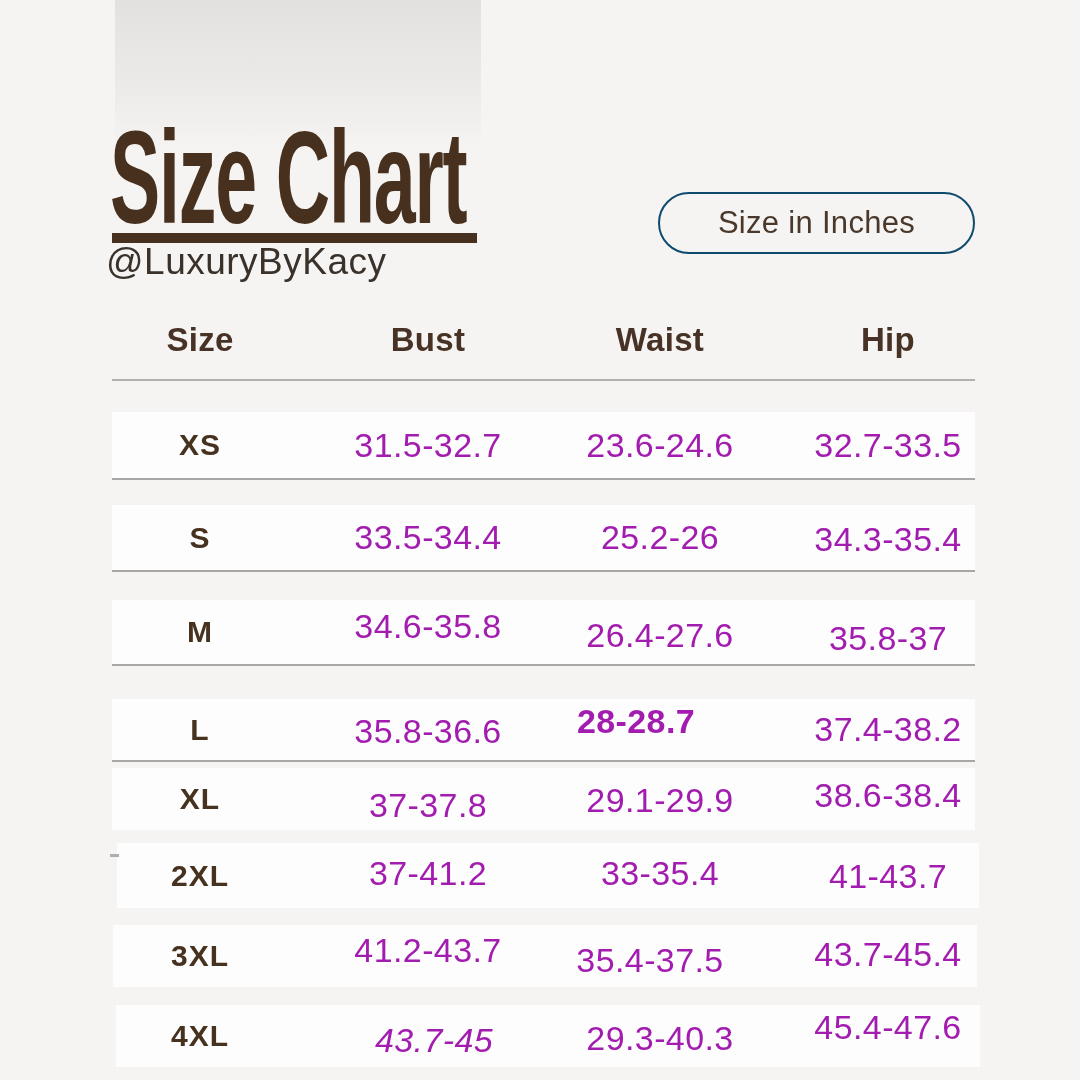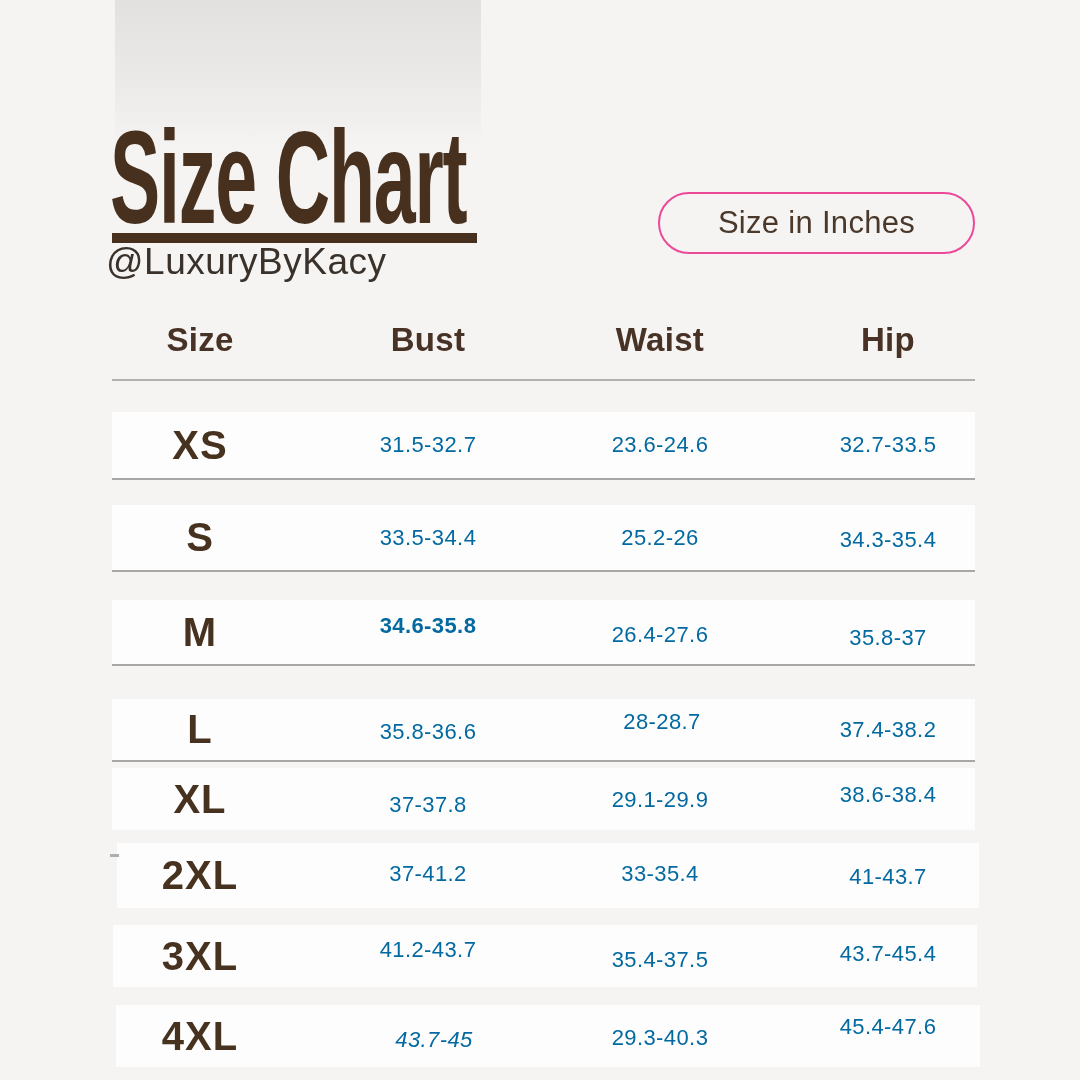--- a/index.html
+++ b/index.html
@@ -24,43 +24,43 @@
     position:absolute;left:112px;top:233px;width:365px;height:10px;
     background:#47301e;
   }
   .handle{
     position:absolute;left:106px;top:241px;
     font-size:37px;color:#39312a;letter-spacing:.5px;
   }
   
   .pill{
     position:absolute;left:658px;top:192px;width:317px;height:62px;
-    border:2px solid #ec4899;border-radius:32px;box-sizing:border-box;
+    border:2px solid #0c4a6e;border-radius:32px;box-sizing:border-box;
     display:flex;align-items:center;justify-content:center;
     background:transparent;cursor:pointer;
   }
   .pill span{font-size:31px;color:#4a382b;letter-spacing:.3px;}
   
   .th{
     position:absolute;top:312px;height:56px;line-height:56px;width:220px;
     text-align:center;font-weight:bold;font-size:33px;color:#483225;
     letter-spacing:.3px;
   }
   .header-underline{
     position:absolute;left:112px;top:379px;width:863px;height:2px;
     background:#b3b1af;
   }
   
   .row{position:absolute;background:#fdfdfd;box-sizing:border-box;}
   .row.bordered{border-bottom:2px solid #a9a7a5;}
   .cell{
     position:absolute;width:260px;text-align:center;
-    font-size:22px;color:#0369a1;letter-spacing:.4px;
+    font-size:34px;color:#a21caf;letter-spacing:.4px;
   }
-  .cell.size{font-weight:bold;font-size:40px;color:#46321f;letter-spacing:1px;}
+  .cell.size{font-weight:bold;font-size:30px;color:#46321f;letter-spacing:1px;}
   .tick-dash{
     position:absolute;left:110px;top:854px;width:9px;height:3px;background:#b0aeac;
   }
 </style>
 </head>
 <body>
 
 <div class="canvas">
 
   <div class="top-gradient"></div>
@@ -87,46 +87,46 @@
         <div class="cell" style="left: 646px; line-height: 66px; height: 66px; transform: translateY(0px);">32.7-33.5</div>
       </div>
       <div class="row bordered" style="left: 112px; top: 505px; width: 863px; height: 67px;">
         <div class="cell size" style="left: -42px; line-height: 65px; height: 65px; transform: translateY(0px);">S</div>
         <div class="cell" style="left: 186px; line-height: 65px; height: 65px; transform: translateY(0px);">33.5-34.4</div>
         <div class="cell" style="left: 418px; line-height: 65px; height: 65px; transform: translateY(0px);">25.2-26</div>
         <div class="cell" style="left: 646px; line-height: 65px; height: 65px; transform: translateY(2px);">34.3-35.4</div>
       </div>
       <div class="row bordered" style="left: 112px; top: 600px; width: 863px; height: 66px;">
         <div class="cell size" style="left: -42px; line-height: 64px; height: 64px; transform: translateY(0px);">M</div>
-        <div class="cell" style="left: 186px; line-height: 64px; height: 64px; transform: translateY(-6px); font-weight: bold;">34.6-35.8</div>
+        <div class="cell" style="left: 186px; line-height: 64px; height: 64px; transform: translateY(-6px);">34.6-35.8</div>
         <div class="cell" style="left: 418px; line-height: 64px; height: 64px; transform: translateY(3px);">26.4-27.6</div>
         <div class="cell" style="left: 646px; line-height: 64px; height: 64px; transform: translateY(6px);">35.8-37</div>
       </div>
       <div class="row bordered" style="left: 112px; top: 699px; width: 863px; height: 63px;">
         <div class="cell size" style="left: -42px; line-height: 61px; height: 61px; transform: translateY(0px);">L</div>
         <div class="cell" style="left: 186px; line-height: 61px; height: 61px; transform: translateY(2px);">35.8-36.6</div>
-        <div class="cell" style="left: 420px; line-height: 61px; height: 61px; transform: translateY(-8px);">28-28.7</div>
+        <div class="cell" style="left: 394px; line-height: 61px; height: 61px; transform: translateY(-8px); font-weight: bold;">28-28.7</div>
         <div class="cell" style="left: 646px; line-height: 61px; height: 61px; transform: translateY(0px);">37.4-38.2</div>
       </div>
       <div class="row" style="left: 112px; top: 768px; width: 863px; height: 62px;">
         <div class="cell size" style="left: -42px; line-height: 62px; height: 62px; transform: translateY(0px);">XL</div>
         <div class="cell" style="left: 186px; line-height: 62px; height: 62px; transform: translateY(6px);">37-37.8</div>
         <div class="cell" style="left: 418px; line-height: 62px; height: 62px; transform: translateY(1px);">29.1-29.9</div>
         <div class="cell" style="left: 646px; line-height: 62px; height: 62px; transform: translateY(-4px);">38.6-38.4</div>
       </div>
       <div class="row" style="left: 117px; top: 843px; width: 862px; height: 65px;">
         <div class="cell size" style="left: -47px; line-height: 65px; height: 65px; transform: translateY(0px);">2XL</div>
         <div class="cell" style="left: 181px; line-height: 65px; height: 65px; transform: translateY(-2px);">37-41.2</div>
         <div class="cell" style="left: 413px; line-height: 65px; height: 65px; transform: translateY(-2px);">33-35.4</div>
         <div class="cell" style="left: 641px; line-height: 65px; height: 65px; transform: translateY(1px);">41-43.7</div>
       </div>
       <div class="row" style="left: 113px; top: 925px; width: 864px; height: 62px;">
         <div class="cell size" style="left: -43px; line-height: 62px; height: 62px; transform: translateY(0px);">3XL</div>
         <div class="cell" style="left: 185px; line-height: 62px; height: 62px; transform: translateY(-6px);">41.2-43.7</div>
-        <div class="cell" style="left: 417px; line-height: 62px; height: 62px; transform: translateY(4px);">35.4-37.5</div>
+        <div class="cell" style="left: 407px; line-height: 62px; height: 62px; transform: translateY(4px);">35.4-37.5</div>
         <div class="cell" style="left: 645px; line-height: 62px; height: 62px; transform: translateY(-2px);">43.7-45.4</div>
       </div>
       <div class="row" style="left: 116px; top: 1005px; width: 864px; height: 62px;">
         <div class="cell size" style="left: -46px; line-height: 62px; height: 62px; transform: translateY(0px);">4XL</div>
         <div class="cell" style="left: 188px; line-height: 62px; height: 62px; transform: translateY(4px); font-style: italic;">43.7-45</div>
         <div class="cell" style="left: 414px; line-height: 62px; height: 62px; transform: translateY(2px);">29.3-40.3</div>
         <div class="cell" style="left: 642px; line-height: 62px; height: 62px; transform: translateY(-9px); text-align: center;">45.4-47.6</div>
       </div>
     </div>
 

